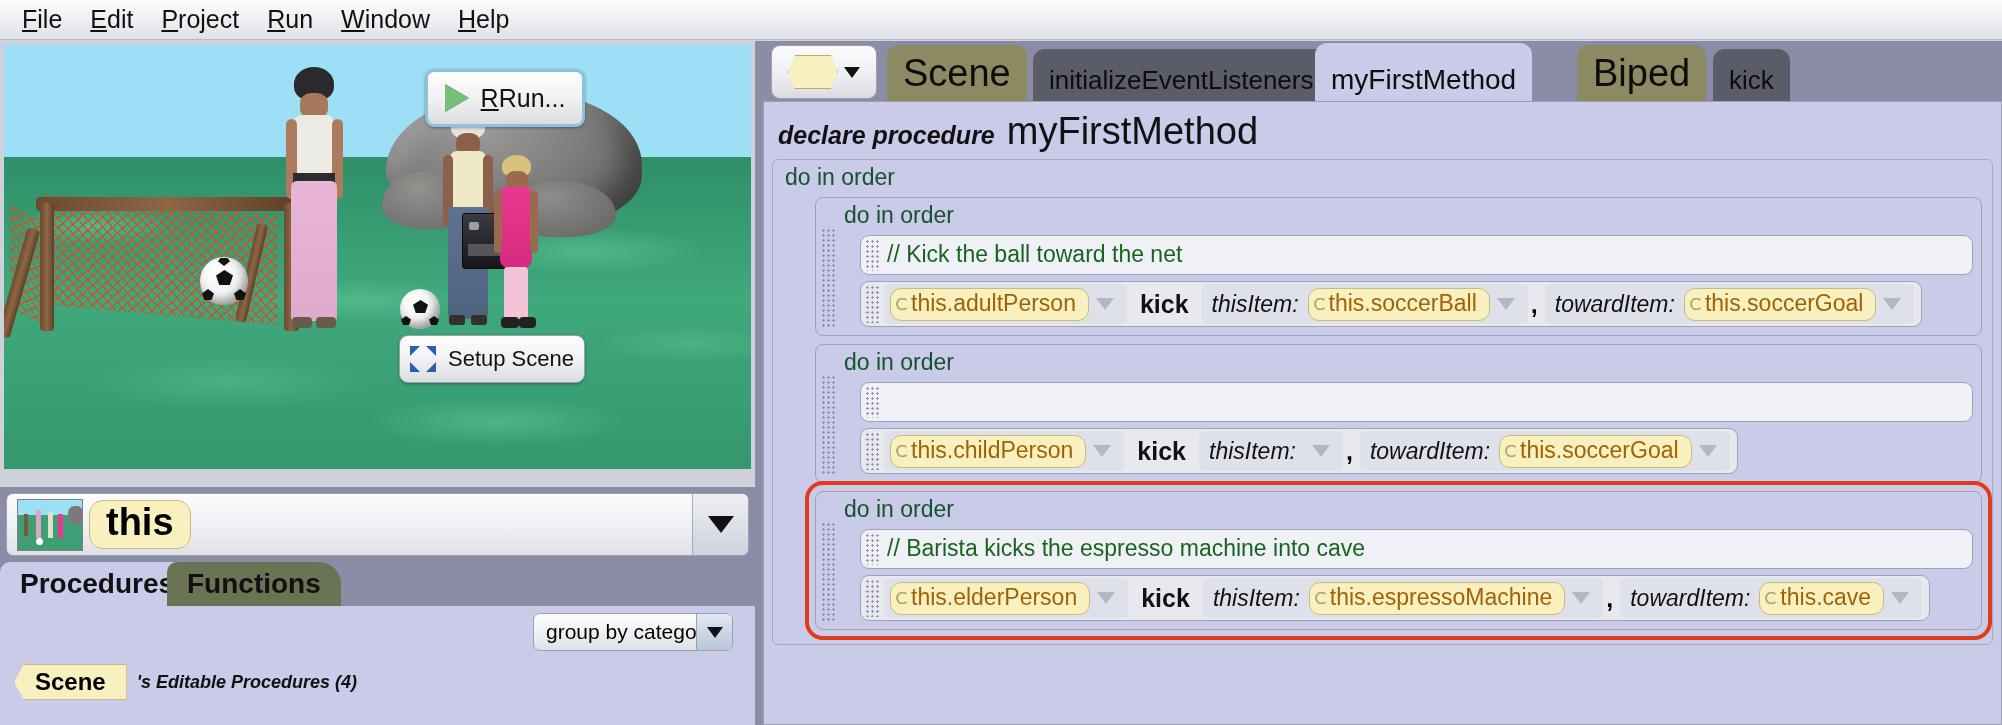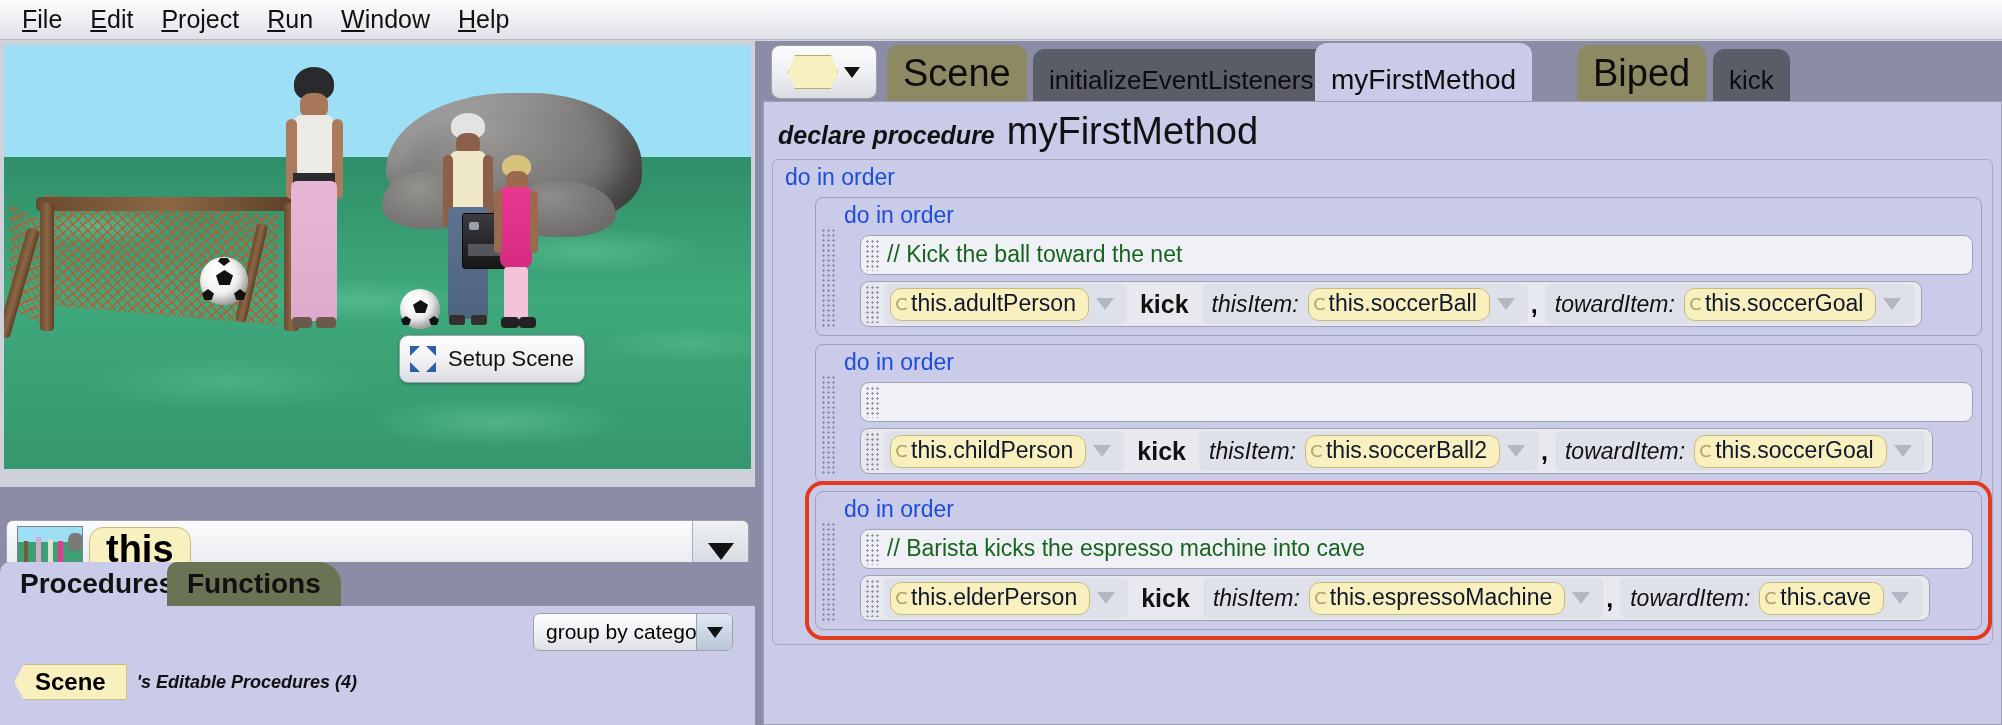--- a/index.html
+++ b/index.html
@@ -106,21 +106,21 @@
 
   
   .splitter{ position:absolute; left:0; top:428px; width:755px; height:18px; background:#cfd1da; display:flex; align-items:center; justify-content:center;}
   .splitter .grip{ width:40px; height:8px; border:1px solid #a7a9b4; border-radius:4px; background:#e4e5eb;}
 
   
   .this-bar{ position:absolute; left:0; top:446px; width:755px; height:75px; background:#8b8ca6; padding:6px;}
   .this-box{
     position:relative; width:743px; height:63px; display:flex; align-items:center;
     background:linear-gradient(to bottom,#fcfcfd,#eceef2 60%,#dfe1e6);
-    border:1px solid #9d9fae; border-radius:7px;margin-top:27px;
+    border:1px solid #9d9fae; border-radius:7px;
   }
   .this-thumb{ margin-left:10px; width:66px;height:52px;
     background:linear-gradient(to bottom,#9ddff5 0 30%,#3f9e74 30% 100%);
     border:1px solid #7e8090; position:relative; overflow:hidden;}
   .this-pill{
     margin-left:6px; padding:2px 16px 6px 16px; background:#f9f0c0;
     border:1px solid #c9bc7a; border-radius:14px; font-size:38px; font-weight:bold; line-height:1.05;
   }
   .this-arrow{ position:absolute; right:0; top:0; width:56px; height:61px;
     background:linear-gradient(to bottom,#eef0f4,#cdd2dc); border-left:1px solid #a9abb8;
@@ -168,21 +168,21 @@
 
   .editor{ position:absolute; left:8px; top:60px; width:1239px; height:624px; background:#c9cbe8; border:1px solid #9c9eb2;}
   .declare{ display:flex; align-items:baseline; padding:8px 0 0 14px; gap:12px;}
   .declare .kw{ font-size:25px; font-style:italic; font-weight:bold; color:#111;}
   .declare .nm{ font-size:38px; color:#111;}
 
   .doorder-outer{
     position:relative; margin:6px 8px 0 8px; background:#c9cbe8;
     border:1px solid #a7a9c0; border-radius:6px; padding:4px 6px 6px 6px;
   }
-  .lbl{ font-size:23px; color:#1d4ed8; padding-left:6px; }
+  .lbl{ font-size:23px; color:#14532d; padding-left:6px; }
 
   .block{
     position:relative; margin:6px 4px 8px 36px; background:#c9cbe8;
     border:1px solid #9fa1ba; border-radius:8px; padding:4px 8px 8px 0;
   }
   .block.hl{ outline:4px solid #e23a1d; outline-offset:6px; }
   .grip{
     position:absolute; left:5px; top:30px; bottom:6px; width:14px;
     background-image:radial-gradient(circle, #8f91a8 1px, transparent 1.3px);
     background-size:5px 5px; border-radius:3px;
@@ -201,21 +201,21 @@
 
   .call{
     position:relative; margin:6px 0 0 44px; display:inline-flex; align-items:center;
     background:#e7e9ef; border:1px solid #9fa1b4; border-radius:9px; min-height:44px; padding-right:6px;
   }
   .call .sgrip{ width:16px; align-self:stretch; margin:3px 2px 3px 4px; border-radius:3px;
     background-image:radial-gradient(circle,#9698ad 1px,transparent 1.3px); background-size:5px 5px;}
   .seg{ display:flex; align-items:center; background:#dfe1ea; border-radius:5px; padding:2px 6px; margin:2px 1px; height:40px;}
   .pill{
     display:inline-block; padding:1px 12px 3px 20px; background:#f9f0c0; border:1px solid #c9bc7a;
-    border-radius:11px; font-size:23px; color:#0f172a; white-space:nowrap; position:relative;
+    border-radius:11px; font-size:23px; color:#a16207; white-space:nowrap; position:relative;
   }
   .pill:before{ content:""; position:absolute; left:5px; top:50%; transform:translateY(-50%);
     width:9px;height:9px; border:2px solid #b7a969; border-right-color:transparent; border-radius:50%;}
   .caret{ width:0;height:0;border-left:9px solid transparent;border-right:9px solid transparent;
     border-top:12px solid #b4b6c4; margin:0 7px;}
   .kwname{ font-size:25px; font-weight:bold; color:#111; padding:0 12px;}
   .param{ font-size:23px; font-style:italic; color:#111; padding:0 9px 0 4px; white-space:nowrap;}
   .comma{ font-size:25px; font-weight:bold; padding:0 6px 0 2px;}
 </style>
 </head>
@@ -295,20 +295,24 @@
           <div style="position:absolute;left:9px;top:162px;width:18px;height:11px;background:#222;border-radius:4px;"></div>
           <div style="position:absolute;left:27px;top:162px;width:17px;height:11px;background:#222;border-radius:4px;"></div>
         </div>
 
         <div class="ball" style="left:396px;top:244px;width:40px;height:40px;">
           <div class="p" style="left:13px;top:11px;width:15px;height:13px;clip-path:polygon(50% 0,100% 36%,81% 100%,19% 100%,0 36%);"></div>
           <div class="p" style="left:1px;top:27px;width:10px;height:9px;clip-path:polygon(50% 0,100% 40%,80% 100%,20% 100%,0 40%);"></div>
           <div class="p" style="left:29px;top:27px;width:10px;height:9px;clip-path:polygon(50% 0,100% 40%,80% 100%,20% 100%,0 40%);"></div>
         </div>
 
+        <div class="btn3d btn-run">
+          <span class="play-tri"></span>
+          <span><u>R</u><span>Run...</span></span>
+        </div>
 
         <div class="btn3d btn-setup">
           <span class="arrows-ico">
               <i></i>
               <i></i>
               <i></i>
               <i></i>
             </span>
           <span>Setup Scene</span>
         </div>
@@ -429,21 +433,20 @@
           </div>
           <div class="call">
             <span class="sgrip"></span>
             <span class="seg">
               <span class="pill">this.childPerson</span>
               <span class="caret"></span>
             </span>
             <span class="kwname">kick</span>
             <span class="seg">
               <span class="param">thisItem:</span>
-              <span class="pill">this.soccerBall2</span>
               <span class="caret"></span>
             </span>
             <span class="comma">,</span>
             <span class="seg">
               <span class="param">towardItem:</span>
               <span class="pill">this.soccerGoal</span>
               <span class="caret"></span>
             </span>
           </div>
         </div>

